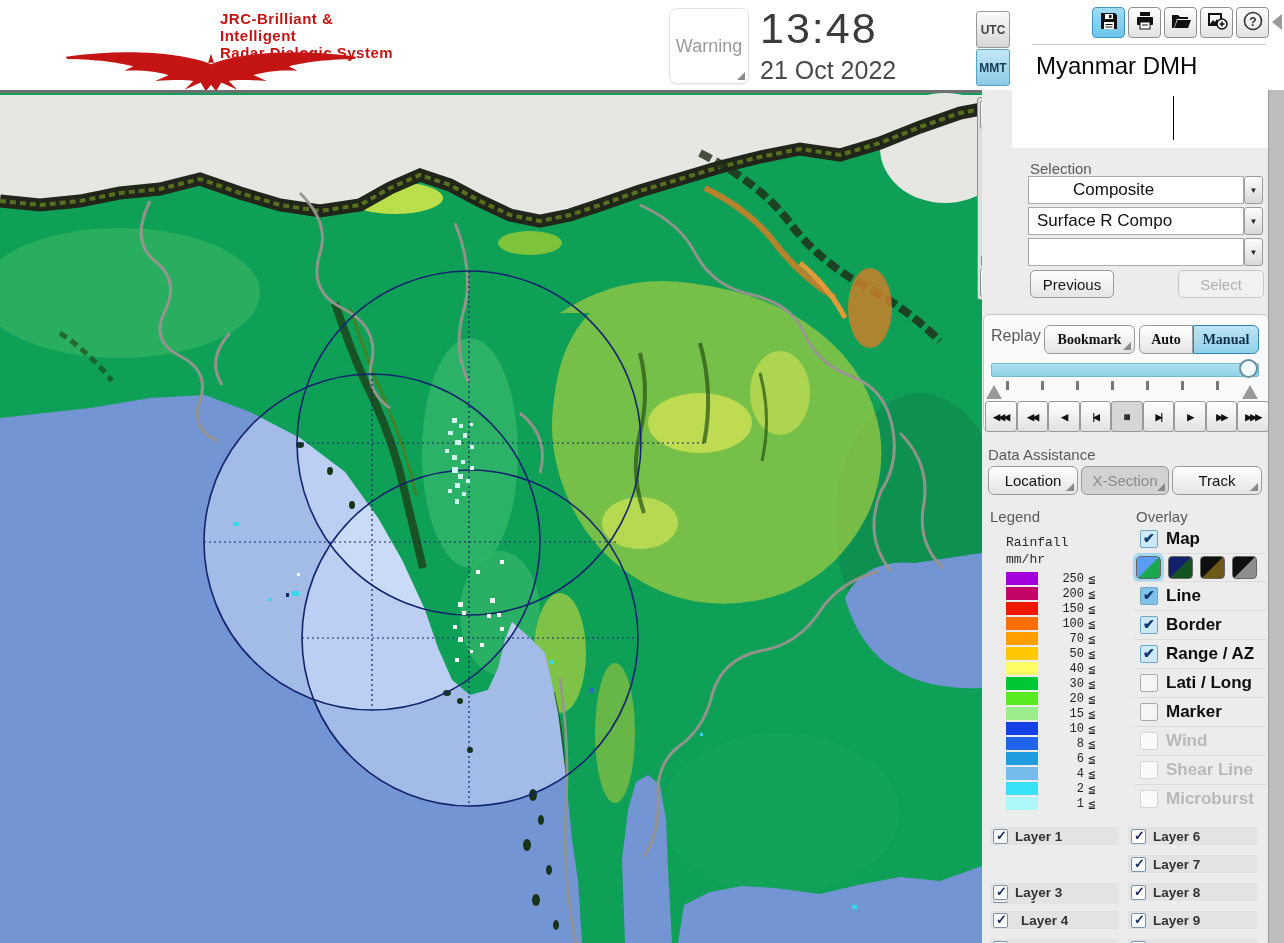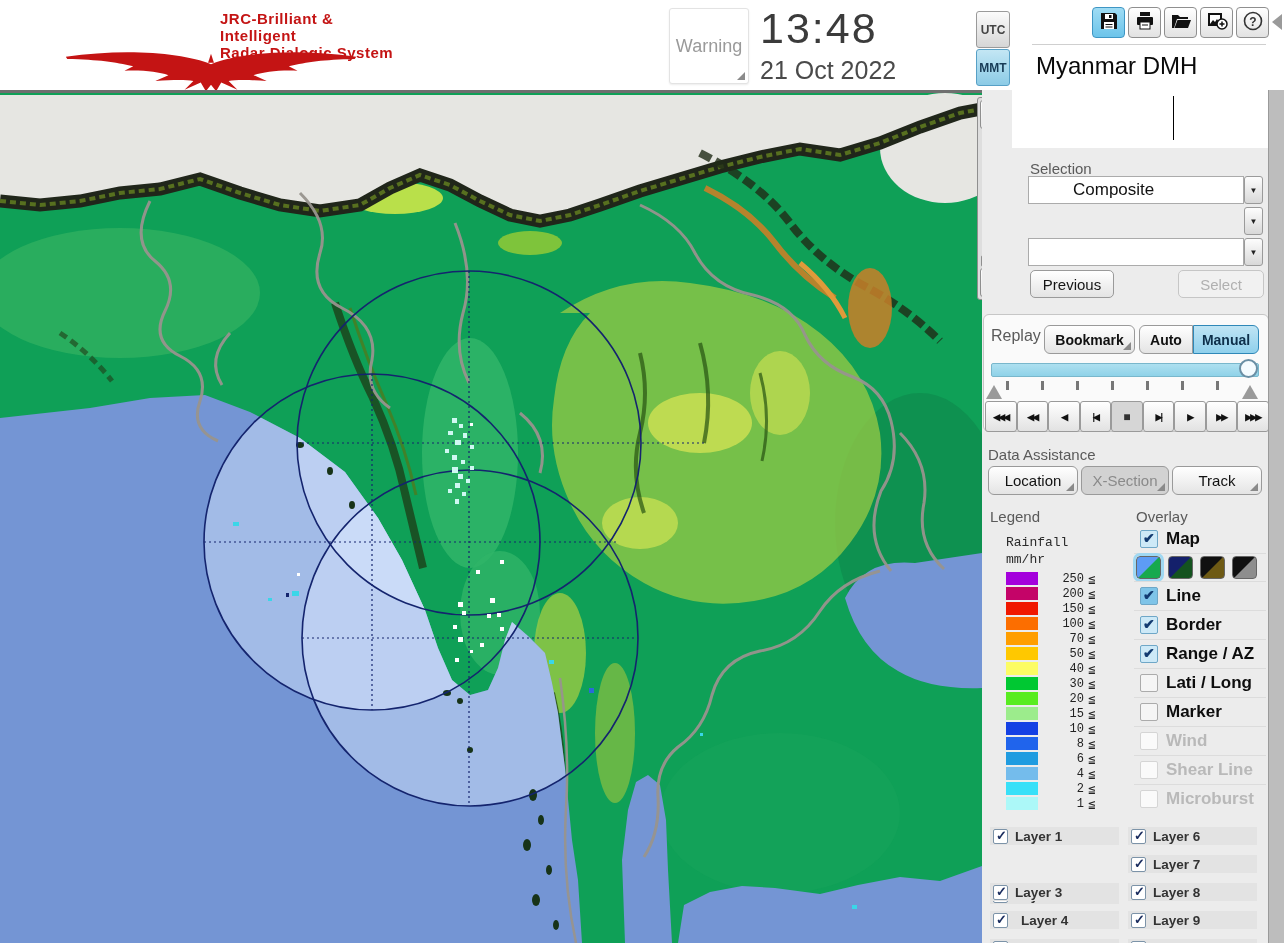--- a/index.html
+++ b/index.html
@@ -9,21 +9,21 @@
 
   
   #header { position:absolute; left:0; top:0; width:1284px; height:93px; background:#fff; }
   #header-border { position:absolute; left:0; top:90px; width:1014px; height:3px; background:#6f6f6f; }
   #logo { position:absolute; left:10px; top:2px; width:400px; height:88px; }
   #logo-title { font-family:"Liberation Serif", serif; font-weight:bold; font-size:46px; color:#111; letter-spacing:1px; line-height:48px; }
   #logo-title .red-j { color:#C41414; }
   #logo-sub { position:absolute; left:210px; top:8px; color:#C41414; font-weight:bold; font-size:15px; line-height:17px; letter-spacing:.5px; }
   #eagle { position:absolute; left:6px; top:46px; }
 
-  #warning-btn { position:absolute; left:669px; top:8px; width:80px; height:76px; background:#fff; border:1px solid #e3e3e3; border-radius:3px; box-shadow:0 1px 2px rgba(0,0,0,.08); color:#9a9a9a; font-size:18px; display:flex; align-items:center; justify-content:center; cursor:pointer; }
+  #warning-btn { position:absolute; left:669px; top:8px; width:80px; height:76px; background:#fff; border:1px solid #e3e3e3; border-radius:8px; box-shadow:0 1px 2px rgba(0,0,0,.08); color:#9a9a9a; font-size:18px; display:flex; align-items:center; justify-content:center; cursor:pointer; }
   .fold::after { content:""; position:absolute; right:3px; bottom:3px; width:0; height:0; border-left:8px solid transparent; border-bottom:8px solid #8a8a8a; }
   #clock-time { position:absolute; left:760px; top:4px; font-size:43px; color:#3b3b3b; letter-spacing:2px; }
   #clock-date { position:absolute; left:760px; top:56px; font-size:25px; color:#4a4a4a; }
 
   .tz-btn { position:absolute; left:976px; width:34px; height:37px; border:1px solid #9a9a9a; border-radius:3px; font-size:12px; font-weight:bold; display:flex; align-items:center; justify-content:center; cursor:pointer; }
   #tz-utc { top:11px; background:linear-gradient(#fbfbfb,#d6d6d6); color:#444; }
   #tz-mmt { top:49px; background:linear-gradient(#c3e6f4,#8ccbe6); border-color:#57a0c6; color:#173a56; }
 
   #toolbar { position:absolute; left:1092px; top:7px; height:33px; display:flex; gap:3px; }
   .tool-btn { width:33px; height:31px; border:1px solid #8f8f8f; border-radius:4px; background:linear-gradient(#ffffff,#e2e2e2); display:flex; align-items:center; justify-content:center; cursor:pointer; }
@@ -50,21 +50,21 @@
   #text-cursor { position:absolute; left:161px; top:6px; width:1px; height:44px; background:#000; }
 
   .section-label { position:absolute; font-size:15px; color:#5a5a5a; }
   .dropdown { position:absolute; left:46px; width:216px; height:28px; background:#fff; border:1px solid #ababab; font-size:17px; color:#111; line-height:26px; padding-left:8px; }
   .dd-btn { position:absolute; left:262px; width:19px; height:28px; background:linear-gradient(#fdfdfd,#d8d8d8); border:1px solid #9a9a9a; border-radius:3px; font-size:8px; color:#222; display:flex; align-items:center; justify-content:center; cursor:pointer; }
   .push-btn { position:absolute; height:28px; border:1px solid #9a9a9a; border-radius:5px; background:linear-gradient(#ffffff,#e4e4e4); font-size:15px; color:#161616; display:flex; align-items:center; justify-content:center; cursor:pointer; }
   .push-btn.disabled { color:#b0b0b0; background:#f1f1f1; border-color:#c6c6c6; cursor:default; }
 
   #replay-panel { position:absolute; left:1px; top:224px; width:286px; height:118px; background:#fafafa; border:1px solid #c6c6c6; border-radius:6px; }
   #replay-label { position:absolute; left:7px; top:12px; font-size:16px; color:#5a5a5a; }
-  .replay-btn { position:absolute; top:10px; height:29px; border:1px solid #9a9a9a; background:linear-gradient(#ffffff,#e4e4e4); font-size:14px; font-weight:bold; color:#111; display:flex; align-items:center; justify-content:center; cursor:pointer; }
+  .replay-btn { position:absolute; top:10px; height:29px; border:1px solid #9a9a9a; background:linear-gradient(#ffffff,#e4e4e4); font-size:14px; font-weight:bold; color:#111; display:flex; align-items:center; justify-content:center; cursor:pointer;font-family:Liberation Serif, serif; }
   #bookmark-btn { left:60px; width:91px; border-radius:6px; }
   #auto-btn { left:155px; width:54px; border-radius:6px 0 0 6px; }
   #manual-btn { left:209px; width:66px; border-radius:0 6px 6px 0; background:linear-gradient(#bfe4f4,#8fd0ec); border-color:#2f88b8; color:#0d2f4a; }
   #replay-slider { position:absolute; left:7px; top:48px; width:268px; height:14px; background:linear-gradient(#aee0f0,#8fd2e8); border:1px solid #79b7cc; border-radius:2px; }
   #slider-thumb { position:absolute; left:255px; top:44px; width:19px; height:19px; border-radius:50%; background:#f4fbff; border:2px solid #6a8fa5; cursor:pointer; }
   .slider-tick { position:absolute; top:66px; width:3px; height:9px; background:#777; }
   .end-marker { position:absolute; top:70px; width:0; height:0; border-left:8px solid transparent; border-right:8px solid transparent; border-bottom:14px solid #9a9a9a; cursor:pointer; }
   #playback-row { position:absolute; left:1px; top:86px; width:284px; display:flex; }
   .pb-btn { width:31.5px; height:31px; border:1px solid #9a9a9a; border-radius:3px; margin-right:0px; background:linear-gradient(#ffffff,#e2e2e2); font-size:9px; font-weight:bold; letter-spacing:-2px; color:#111; display:flex; align-items:center; justify-content:center; cursor:pointer; }
   .pb-btn.stop { background:#d6d6d6; color:#333; font-size:12px; letter-spacing:0; }
@@ -349,20 +349,21 @@
   <div id="sidebar">
     <div id="side-top-white">
       <div id="text-cursor"></div>
     </div>
 
     <div class="section-label" style="left:48px; top:70px;">Selection</div>
     <div class="dropdown" style="top:86px;padding-left:44px;">Composite</div>
     <div class="dd-btn" style="top:86px;">
         <span>▼</span>
       </div>
+    <div class="dropdown" style="top:117px;">Surface R Compo</div>
     <div class="dd-btn" style="top:117px;">
         <span>▼</span>
       </div>
     <div class="dropdown" style="top:148px;"></div>
     <div class="dd-btn" style="top:148px;">
         <span>▼</span>
       </div>
     <div class="push-btn" style="left:48px; top:180px; width:84px;">Previous</div>
     <div class="push-btn disabled" style="left:196px; top:180px; width:86px;">Select</div>
 

